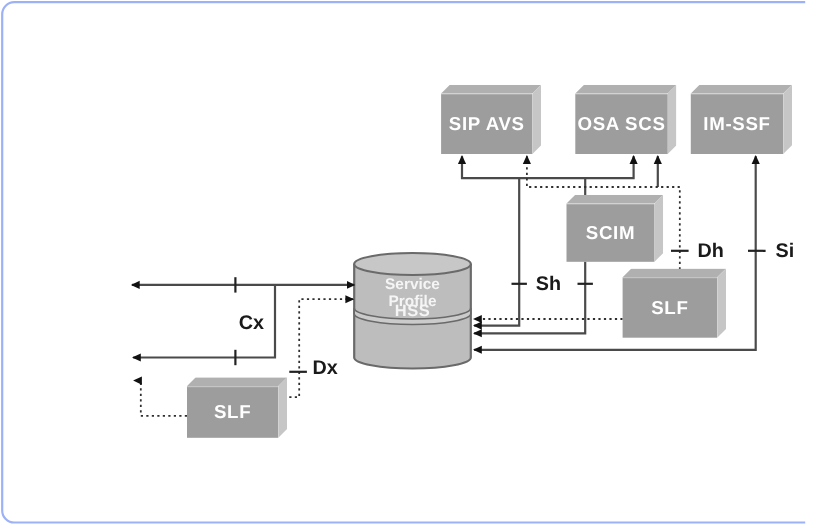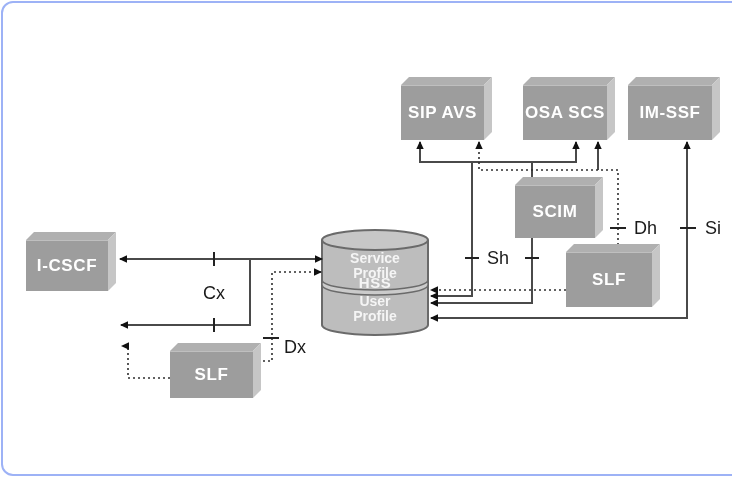--- a/index.html
+++ b/index.html
@@ -30,21 +30,21 @@
              background:var(--box-side);
              clip-path:polygon(100% 0,100% calc(100% - 8px),0 100%,0 8px);}
   .face-front{position:absolute;left:0;top:0;right:0;bottom:0;background:var(--box-front);
               border-top:1px solid rgba(255,255,255,.35);
               display:flex;align-items:center;justify-content:center;}
   .box-label{color:#fff;font-weight:700;font-size:17px;letter-spacing:.6px;white-space:nowrap;}
   .hss-text{position:absolute;color:#f5f5f5;text-align:center;font-weight:bold;}
   .hss-title{left:340px;top:230px;width:70px;font-weight:700;font-size:15px;letter-spacing:.5px;margin-top:44px;}
   .hss-upper{left:344px;top:251px;width:62px;font-size:14px;line-height:15px;}
   .hss-lower{left:344px;top:294px;width:62px;font-size:14px;line-height:15px;}
-  .iface-label{position:absolute;color:var(--label);font-weight:400;font-size:18px;white-space:nowrap;}
+  .iface-label{position:absolute;color:var(--label);font-weight:700;font-size:18px;white-space:nowrap;}
 </style>
 </head>
 <body>
 
 <div class="canvas">
   <div class="frame"></div>
 
   <svg class="wires" viewBox="0 0 750 482">
     <defs>
       <marker id="ah" markerWidth="10" markerHeight="10" refX="7" refY="4.5" orient="auto-start-reverse" markerUnits="userSpaceOnUse">
@@ -112,39 +112,31 @@
   </div>
 
   <div class="box" style="left:566px;top:252px;width:86px;height:55px">
     <div class="face-top"></div>
     <div class="face-side"></div>
     <div class="face-front">
       <span class="box-label">SLF</span>
     </div>
   </div>
 
-  <div class="box" style="left:26px;top:240px;width:82px;height:51px">
-    <div class="face-top"></div>
-    <div class="face-side"></div>
-    <div class="face-front">
-      <span class="box-label">I-CSCF</span>
-    </div>
-  </div>
 
 
   <div class="box" style="left:170px;top:351px;width:83px;height:47px">
     <div class="face-top"></div>
     <div class="face-side"></div>
     <div class="face-front">
       <span class="box-label">SLF</span>
     </div>
   </div>
 
   <div class="hss-text hss-title">HSS</div>
   <div class="hss-text hss-upper">Service Profile</div>
-  <div class="hss-text hss-lower">User Profile</div>
 
-  <div class="iface-label" style="left:203px;top:283px">Cx</div>
-  <div class="iface-label" style="left:284px;top:337px">Dx</div>
+  <div class="iface-label" style="left:217px;top:283px">Cx</div>
+  <div class="iface-label" style="left:284px;top:324px">Dx</div>
   <div class="iface-label" style="left:487px;top:248px">Sh</div>
   <div class="iface-label" style="left:634px;top:218px">Dh</div>
   <div class="iface-label" style="left:705px;top:218px">Si</div>
 </div>
 
 </body></html>

